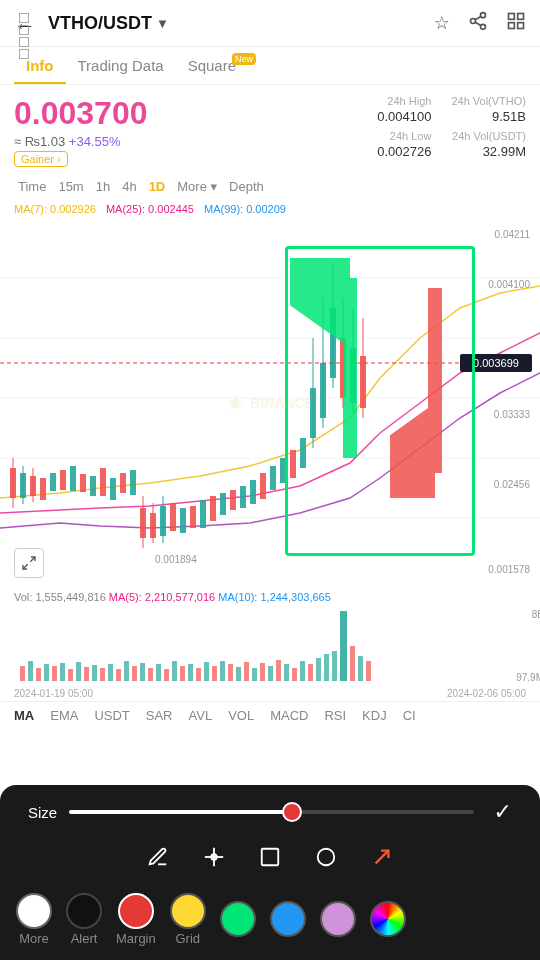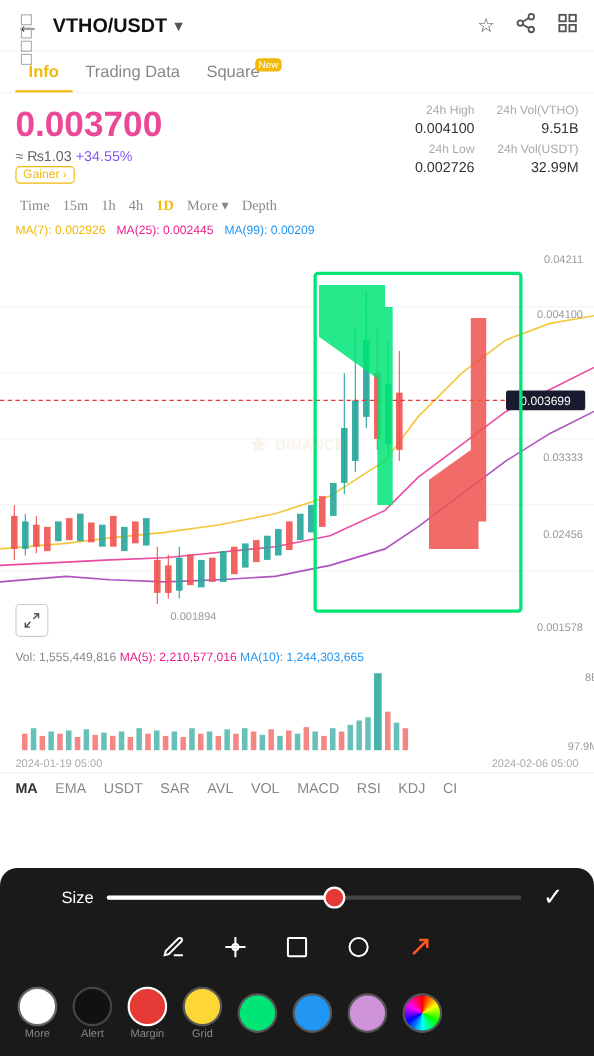--- a/index.html
+++ b/index.html
@@ -49,21 +49,21 @@
     .price-right { display: flex; gap: 20px; }
     .price-stat { text-align: right; }
     .stat-label { font-size: 11px; color: #aaa; }
     .stat-value { font-size: 13px; color: #333; font-weight: 500; margin-top: 2px; }
 
     
     .chart-controls {
       display: flex; align-items: center; padding: 4px 14px;
       font-size: 13px; gap: 4px; background: #fff;
     }
-    .chart-ctrl { color: #888; cursor: pointer; padding: 2px 4px; font-family: Liberation Serif, serif; }
+    .chart-ctrl { color: #888; cursor: pointer; padding: 2px 4px; }
     .chart-ctrl.active { color: #f0b90b; font-weight: 700; }
     .chart-ctrl-more { display: flex; align-items: center; gap: 2px; }
 
     
     .ma-line {
       padding: 3px 14px; font-size: 11px; display: flex; gap: 10px; background: #fff;
     }
     .ma-7 { color: #f0b90b; }
     .ma-25 { color: #e91e8c; }
     .ma-99 { color: #2196f3; }
@@ -120,21 +120,20 @@
     .ind-tab.active { color: #333; font-weight: 600; }
 
     
     .bottom-panel {
       position: absolute; bottom: 0; left: 0; right: 0;
       background: #1a1a1a; border-radius: 16px 16px 0 0;
     }
     .size-bar {
       display: flex; align-items: center; padding: 14px 28px 8px;
       gap: 12px;
-      margin-left: 28px;
     }
     .size-label { color: #fff; font-size: 15px; font-weight: 500; }
     .size-slider { flex: 1; position: relative; height: 4px; background: #444; border-radius: 2px; }
     .size-slider-fill { position: absolute; left: 0; top: 0; height: 100%; background: #fff; border-radius: 2px; width: 55%; }
     .size-slider-thumb {
       position: absolute; top: 50%; transform: translate(-50%, -50%);
       left: 55%; width: 20px; height: 20px; background: #e53935;
       border-radius: 50%; border: 2px solid #fff;
     }
     .size-check { color: #fff; font-size: 22px; cursor: pointer; margin-left: 8px; }
@@ -150,21 +149,21 @@
     .draw-tool.active { color: #ff5722; }
 
     .color-swatches {
       display: flex; align-items: center; padding: 8px 16px 14px; gap: 14px;
     }
     .swatch {
       width: 36px; height: 36px; border-radius: 50%; cursor: pointer;
       border: 2px solid transparent;
     }
     .swatch.selected { border-color: #fff; }
-    .swatch-label { font-size: 10px; color: #888; text-align: center; margin-top: 2px; }
+    .swatch-label { font-size: 13px; color: #888; text-align: center; margin-top: 2px; }
     .swatch-col { display: flex; flex-direction: column; align-items: center; }
 
     
     .watermark {
       position: absolute; top: 50%; left: 50%; transform: translate(-50%, -50%);
       color: #f0e8d0; font-size: 13px; font-weight: 700; opacity: 0.3;
       display: flex; align-items: center; gap: 6px; pointer-events: none;
     }
 
     

